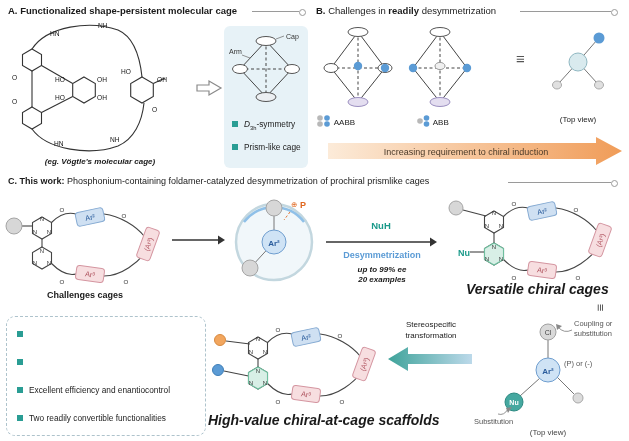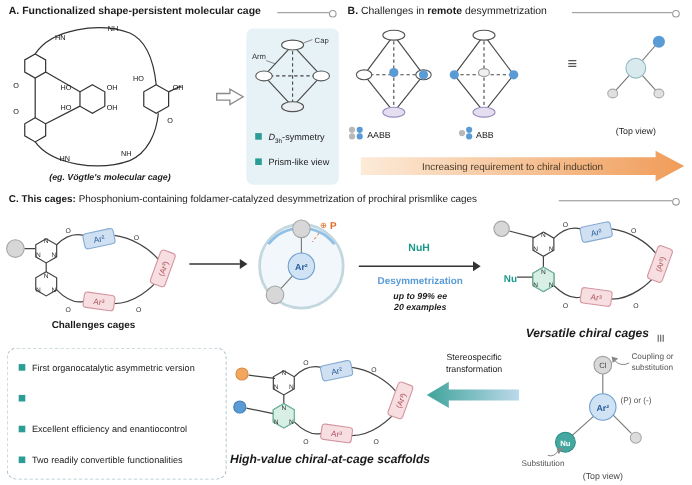--- a/index.html
+++ b/index.html
@@ -87,26 +87,26 @@
       <text x="58" y="10" font-size="7" fill="#333">Cap</text>
       <line x1="14" y1="26" x2="22" y2="29" stroke="#777" stroke-width="0.8"></line>
       <text x="1" y="25" font-size="7" fill="#333">Arm</text>
     </svg>
     <div class="bullet" style="left:8px;top:94px;width:74px">
       <span class="sq"></span>
       <span><i>D</i><sub>3h</sub><span>-symmetry</span></span>
     </div>
     <div class="bullet" style="left:8px;top:117px;width:74px">
       <span class="sq"></span>
-      <span>Prism-like view</span>
+      <span>Prism-like cage</span>
     </div>
   </div>
 
   <div class="t" style="left:316px;top:5px">
-    <span class="b">B.</span><span> Challenges in </span><span class="b">remote</span><span> desymmetrization</span>
+    <span class="b">B.</span><span> Challenges in </span><span class="b">readily</span><span> desymmetrization</span>
   </div>
   <div class="rule" style="left:520px;top:9px;width:98px">
       <span class="ln"></span>
       <span class="dot"></span>
     </div>
 
   <svg class="abs" style="left:322px;top:22px" width="72" height="90" viewBox="0 0 72 90">
     <g stroke="#444" stroke-width="1">
       <line x1="36" y1="10" x2="9" y2="46"></line>
         <line x1="36" y1="10" x2="63" y2="46"></line>
@@ -177,21 +177,21 @@
       <linearGradient id="og" x1="0" y1="0" x2="1" y2="0">
         <stop offset="0" stop-color="#fcebd9"></stop>
           <stop offset="1" stop-color="#f09c58"></stop>
       </linearGradient>
     </defs>
     <path d="M2,7 H270 V1 L296,15 L270,29 V23 H2 Z" fill="url(#og)"></path>
     <text x="140" y="18.5" text-anchor="middle" font-size="9" fill="#4a3a28">Increasing requirement to chiral induction</text>
   </svg>
 
   <div class="t" style="left:8px;top:176px;font-size:9px">
-    <span class="b">C.</span><span class="b"> This cages:</span><span> Phosphonium-containing foldamer-catalyzed desymmetrization of prochiral prismlike cages</span>
+    <span class="b">C.</span><span class="b"> This work:</span><span> Phosphonium-containing foldamer-catalyzed desymmetrization of prochiral prismlike cages</span>
   </div>
   <div class="rule" style="left:508px;top:180px;width:110px">
       <span class="ln"></span>
       <span class="dot"></span>
     </div>
 
   <svg class="abs" style="left:2px;top:192px" width="168" height="100" viewBox="0 0 168 100">
     <g stroke="#444" fill="none" stroke-width="1.1">
       <line x1="20" y1="34" x2="30" y2="34"></line>
       <polygon points="40,25 49.5,30.5 49.5,41.5 40,47 30.5,41.5 30.5,30.5"></polygon>
@@ -295,26 +295,25 @@
     </g>
     <g transform="rotate(8 106 80)">
       <rect x="92" y="73" width="28" height="14" rx="3" fill="#f7dee0" stroke="#d495a0"></rect>
       <text x="106" y="83" text-anchor="middle" font-size="7.5" fill="#b05560">Ar³</text>
     </g>
     <g transform="rotate(-70 164 50)">
       <rect x="148" y="43" width="32" height="14" rx="3" fill="#f7dee0" stroke="#d495a0"></rect>
       <text x="164" y="53" text-anchor="middle" font-size="7" fill="#b05560">(Ar³)</text>
     </g>
   </svg>
-  <div class="t b ital center" style="left:466px;top:297px;width:136px;font-size:11px">Versatile chiral cages</div>
+  <div class="t b ital center" style="left:466px;top:281px;width:136px;font-size:14px">Versatile chiral cages</div>
 
   <div class="dashed-box">
     <div class="bullet" style="left:10px;top:13px;width:180px">
       <span class="sq"></span>
-      <span>First organocatalytic asymmetric version</span>
     </div>
     <div class="bullet" style="left:10px;top:41px;width:180px">
       <span class="sq"></span>
     </div>
     <div class="bullet" style="left:10px;top:97px;width:180px">
       <span class="sq"></span>
       <span>Two readily convertible functionalities</span>
     </div>
     <div class="bullet" style="left:10px;top:69px;width:180px">
       <span class="sq"></span>
@@ -357,21 +356,21 @@
     </g>
     <g transform="rotate(8 100 80)">
       <rect x="86" y="73" width="28" height="14" rx="3" fill="#f7dee0" stroke="#d495a0"></rect>
       <text x="100" y="83" text-anchor="middle" font-size="7.5" fill="#b05560">Ar³</text>
     </g>
     <g transform="rotate(-70 158 50)">
       <rect x="142" y="43" width="32" height="14" rx="3" fill="#f7dee0" stroke="#d495a0"></rect>
       <text x="158" y="53" text-anchor="middle" font-size="7" fill="#b05560">(Ar³)</text>
     </g>
   </svg>
-  <div class="t b ital center" style="left:208px;top:412px;width:184px;font-size:11px">High-value chiral-at-cage scaffolds</div>
+  <div class="t b ital center" style="left:208px;top:412px;width:184px;font-size:14px">High-value chiral-at-cage scaffolds</div>
 
   <div class="t small center" style="left:388px;top:320px;width:86px">Stereospecific</div>
   <div class="t small center" style="left:388px;top:331px;width:86px">transformation</div>
   <svg class="abs" style="left:388px;top:346px" width="84" height="26" viewBox="0 0 84 26">
     <defs>
       <linearGradient id="tg" x1="0" y1="0" x2="1" y2="0">
         <stop offset="0" stop-color="#3fa39a"></stop>
           <stop offset="1" stop-color="#bcd9ea"></stop>
       </linearGradient>
     </defs>

